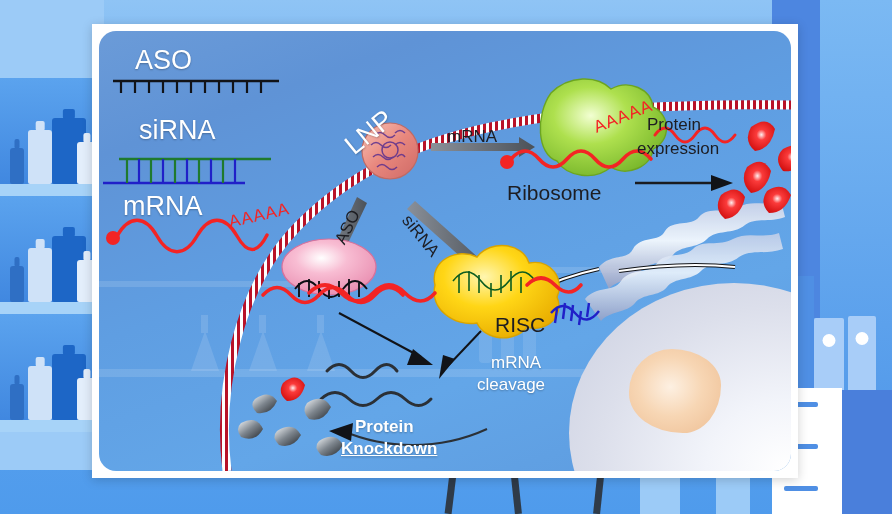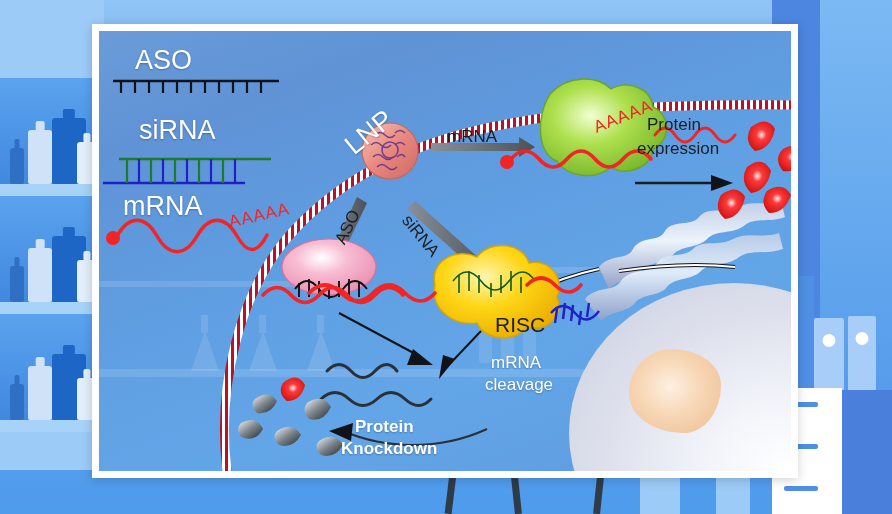--- a/index.html
+++ b/index.html
@@ -19,21 +19,21 @@
   .binder-dot{position:absolute;width:13px;height:13px;border-radius:50%;background:#fff;left:50%;transform:translateX(-50%);top:16px;}
   .drawer-unit{position:absolute;background:#fff;}
   .drawer-line{position:absolute;height:5px;background:#4f8fe4;border-radius:2px;}
   .table-top{position:absolute;background:#ffffff;}
   .stool{position:absolute;background:#2f3b49;}
 
   
   #frame{position:absolute;left:92px;top:24px;width:706px;height:454px;background:#ffffff;
          box-shadow:0 2px 10px rgba(0,0,0,.18);padding:7px;box-sizing:border-box;}
   #cell{position:relative;width:100%;height:100%;overflow:hidden;
-        background:linear-gradient(160deg,#6b9bd8 0%,#5f93d6 18%,#5f9ee2 45%,#63a6e8 70%,#5d9ade 100%);}
+        background:linear-gradient(160deg,#6b9bd8 0%,#5f93d6 18%,#5f9ee2 45%,#63a6e8 70%,#5d9ade 100%);border-radius:17px;}
 
   
   .prop{position:absolute;opacity:.16;}
   .flask{border-left:14px solid transparent;border-right:14px solid transparent;border-bottom:40px solid #dfe9f7;position:absolute;}
   .flask-neck{position:absolute;width:7px;background:#dfe9f7;}
   .tube{position:absolute;background:#cfe0f5;border-radius:0 0 4px 4px;}
   .bench{position:absolute;background:#ffffff;opacity:.13;}
 
   
   svg.layer{position:absolute;left:0;top:0;width:100%;height:100%;overflow:visible;}
@@ -378,25 +378,26 @@
 
       <div class="lbl lbl-white big rot-lnp" style="left:240px;top:106px;">LNP</div>
 
       <div class="lbl lbl-dark mid rot-aso" style="left:232px;top:208px;">ASO</div>
       <div class="lbl lbl-dark mid rot-sirna" style="left:314px;top:180px;">siRNA</div>
       <div class="lbl lbl-dark mid" style="left:348px;top:96px;">mRNA</div>
 
       <div class="lbl lbl-dark mid" style="left:548px;top:84px;">Protein</div>
       <div class="lbl lbl-dark mid" style="left:538px;top:108px;">expression</div>
 
+      <div class="lbl lbl-dark big" style="left:408px;top:150px;font-size:21px;">Ribosome</div>
       <div class="lbl lbl-dark big" style="left:396px;top:282px;font-size:21px;">RISC</div>
       <div class="lbl mid" style="left:492px;top:88px;color:#f32424;transform:rotate(-22deg);transform-origin:left top;letter-spacing:1px;">AAAAA</div>
 
       <div class="lbl lbl-white mid" style="left:392px;top:322px;">mRNA</div>
-      <div class="lbl lbl-white mid" style="left:386px;top:344px;">cleavage</div>
+      <div class="lbl lbl-white mid" style="left:378px;top:344px;">cleavage</div>
 
       <div class="lbl lbl-white mid" style="left:256px;top:386px;font-weight:bold;">Protein</div>
-      <div class="lbl lbl-white mid" style="left:242px;top:408px;font-weight:bold;">Knockdown</div>
+      <div class="lbl lbl-white mid" style="left:242px;top:408px;font-weight:bold;text-decoration:underline;">Knockdown</div>
 
 
     </div>
   </div>
 </div>
 
 </body></html>

